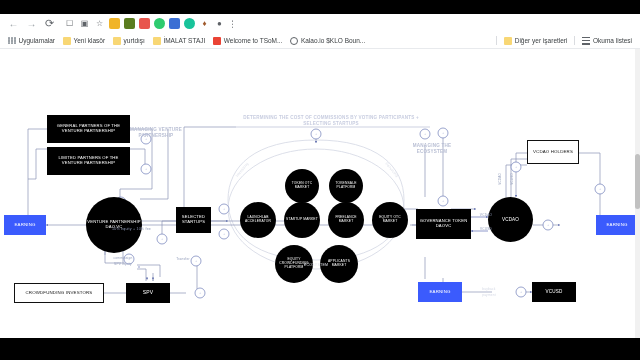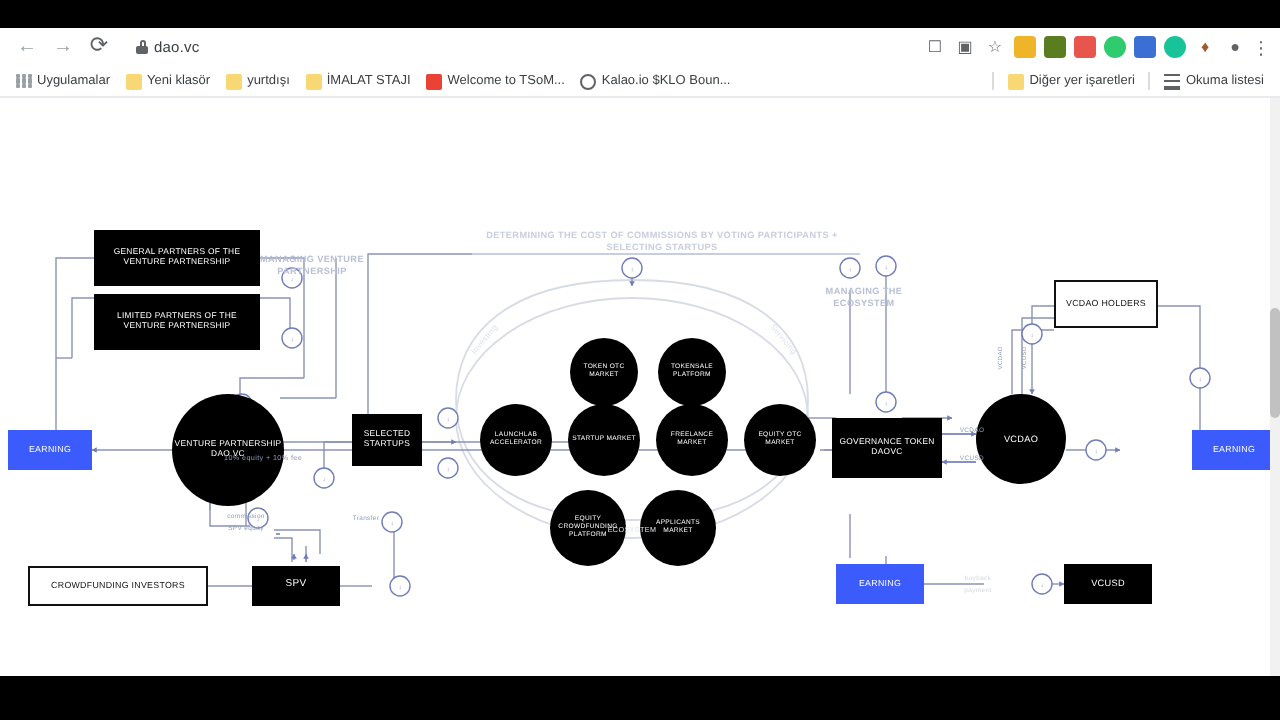--- a/index.html
+++ b/index.html
@@ -95,27 +95,20 @@
 <body>
 
 <div id="app">
 
   <div class="chrome-top"></div>
 
   <div class="toolbar">
     <div class="nav-btn">←</div>
     <div class="nav-btn">→</div>
     <div class="nav-btn reload">⟳</div>
-    <div class="omnibox">
-      <span class="lock-ico">
-          <b></b>
-          <i></i>
-        </span>
-      <span class="url-text">dao.vc</span>
-    </div>
     <div class="tool-icons">
       <div class="ti glyph">☐</div>
       <div class="ti glyph">▣</div>
       <div class="ti glyph">☆</div>
       <div class="ti" style="background:#f0b429"></div>
       <div class="ti" style="background:#5b7c1f"></div>
       <div class="ti" style="background:#e8554d"></div>
       <div class="ti" style="background:#2ecb6f;border-radius:50%"></div>
       <div class="ti" style="background:#3b6fd4"></div>
       <div class="ti" style="background:#18c39a;border-radius:50%"></div>

